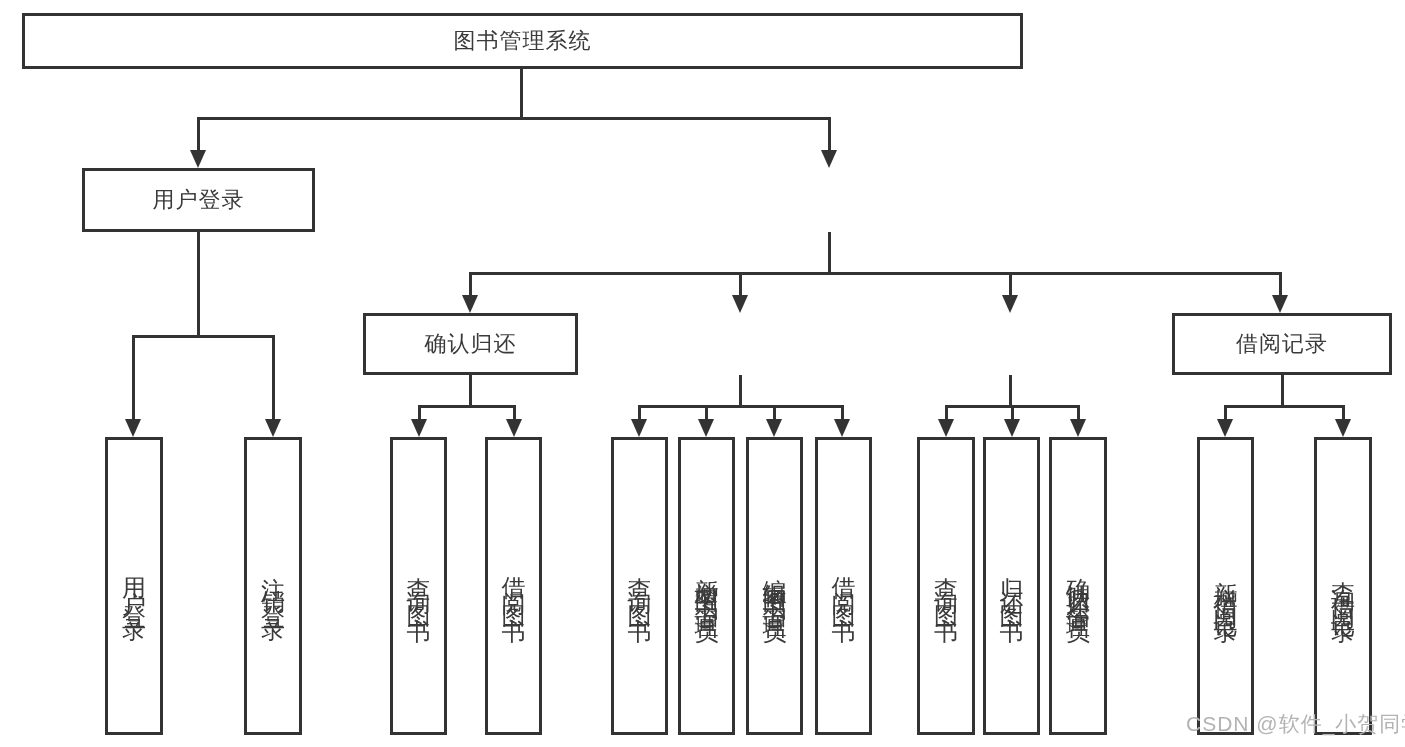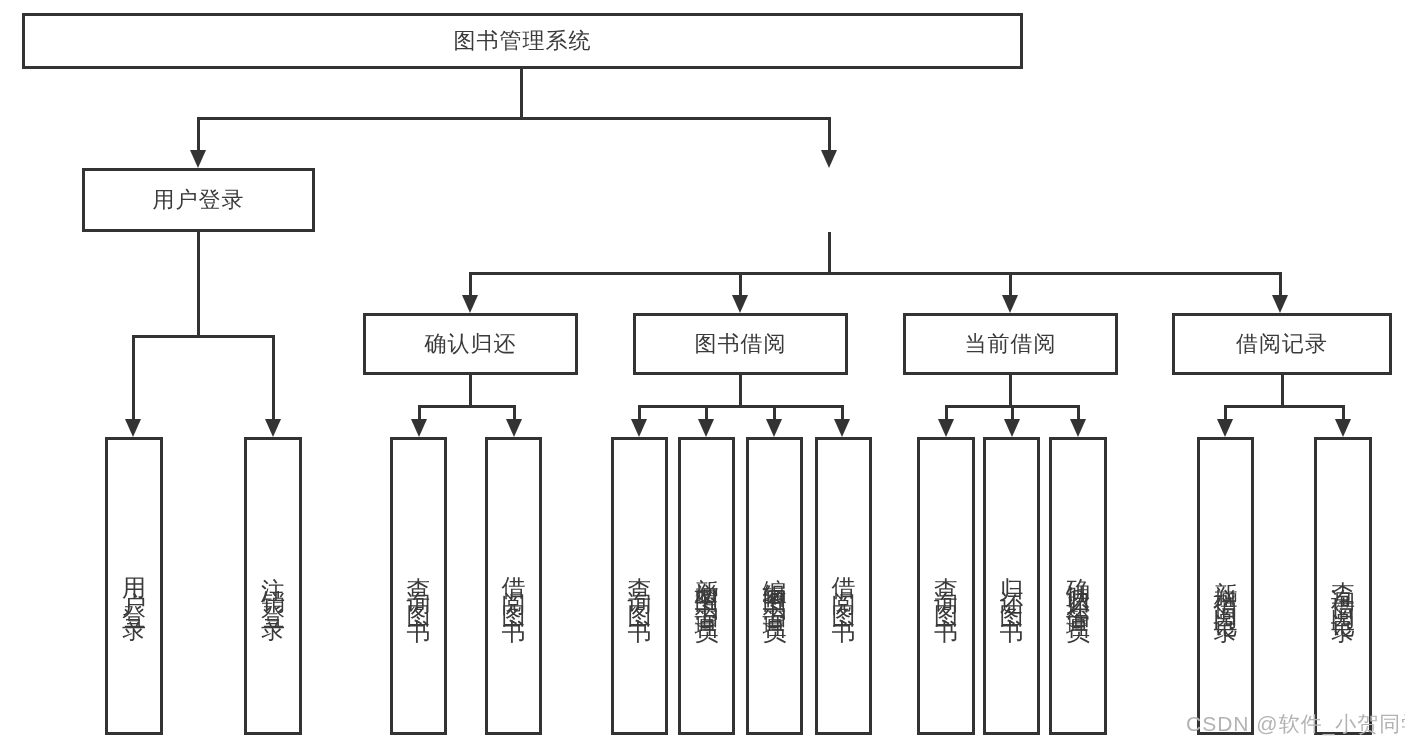--- a/index.html
+++ b/index.html
@@ -59,22 +59,20 @@
   <div class="vline" style="left:469px; top:272px; height:26px;"></div>
   <div class="arrow" style="left:462px; top:295px;"></div>
   <div class="vline" style="left:739px; top:272px; height:26px;"></div>
   <div class="arrow" style="left:732px; top:295px;"></div>
   <div class="vline" style="left:1009px; top:272px; height:26px;"></div>
   <div class="arrow" style="left:1002px; top:295px;"></div>
   <div class="vline" style="left:1279px; top:272px; height:26px;"></div>
   <div class="arrow" style="left:1272px; top:295px;"></div>
 
   <div class="node" style="left:363px; top:313px; width:215px; height:62px;">确认归还</div>
-  <div class="node" style="left:633px; top:313px; width:215px; height:62px;">图书借阅</div>
-  <div class="node" style="left:903px; top:313px; width:215px; height:62px;">当前借阅</div>
   <div class="node" style="left:1172px; top:313px; width:220px; height:62px;">借阅记录</div>
 
   <div class="vline" style="left:469px; top:375px; height:33px;"></div>
   <div class="vline" style="left:739px; top:375px; height:33px;"></div>
   <div class="vline" style="left:1009px; top:375px; height:33px;"></div>
   <div class="vline" style="left:1281px; top:375px; height:33px;"></div>
 
   <div class="hline" style="left:418px; top:405px; width:98px;"></div>
   <div class="vline" style="left:418px; top:405px; height:17px;"></div>
   <div class="arrow" style="left:411px; top:419px;"></div>

